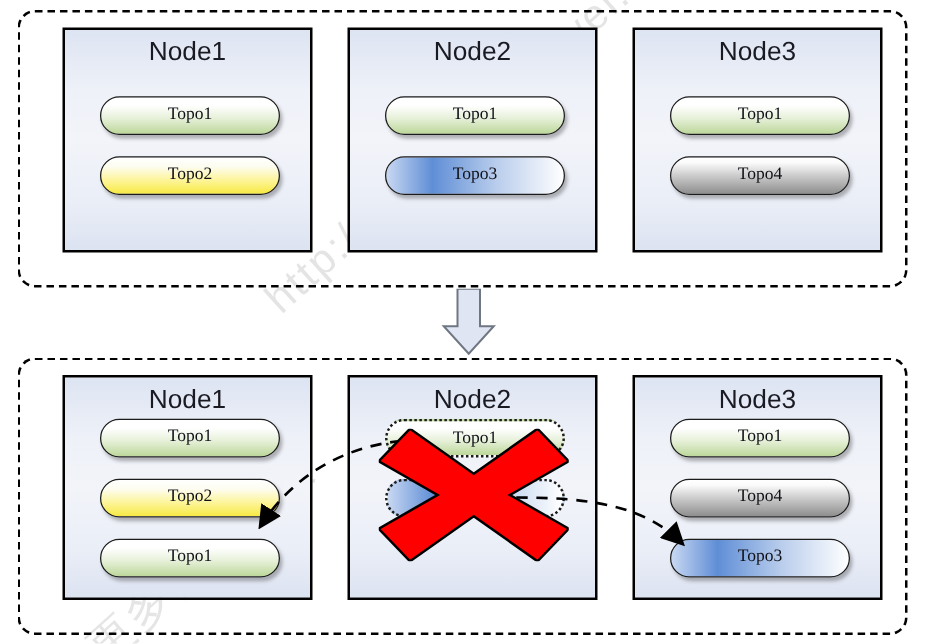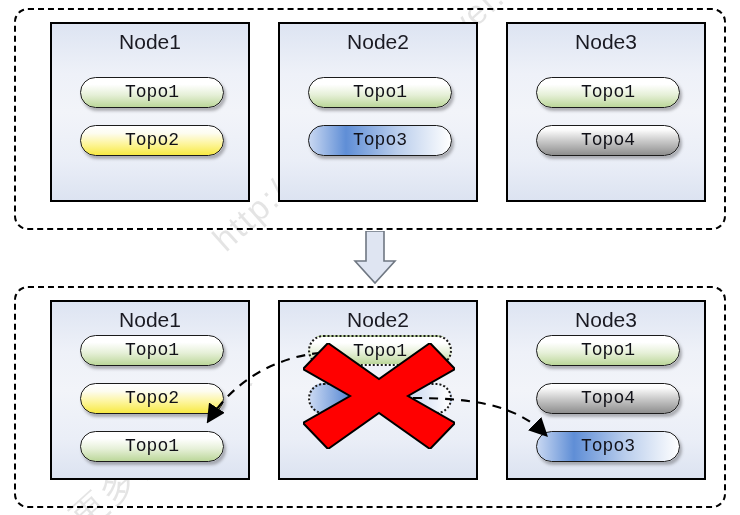--- a/index.html
+++ b/index.html
@@ -84,24 +84,24 @@
   .pill {
     position: absolute;
     left: 28px;
     width: 144px;
     height: 31px;
     border: 1.8px solid #1b1b1b;
     border-radius: 16px;
     box-sizing: border-box;
     text-align: center;
     line-height: 28px;
-    font-size: 18px;
+    font-size: 14px;
     color: #111118;
     box-shadow: 2px 3px 3px rgba(90,90,95,0.45);
-    font-family: Liberation Mono, monospace;
+    font-family: Liberation Serif, serif;
     overflow: hidden;
   }
   .pill-green  { background: linear-gradient(to bottom, #ffffff 0%, #ffffff 22%, #e6f0d8 58%, #bcd79a 100%); }
   .pill-yellow { background: linear-gradient(to bottom, #ffffff 0%, #fdfcf0 25%, #fdf59b 62%, #f7e943 100%); }
   .pill-blue   { background: linear-gradient(to right, #c9d8f2 0%, #5f8ed6 26%, #b9cdec 62%, #ffffff 100%); }
   .pill-gray   { background: linear-gradient(to bottom, #ffffff 0%, #fbfbfb 14%, #c9c9c9 52%, #8e8e8e 100%); text-align: center; }
   .pill-dotted { border-style: dotted; border-width: 2px; box-shadow: none; }
 
   
   #transition-arrow {

